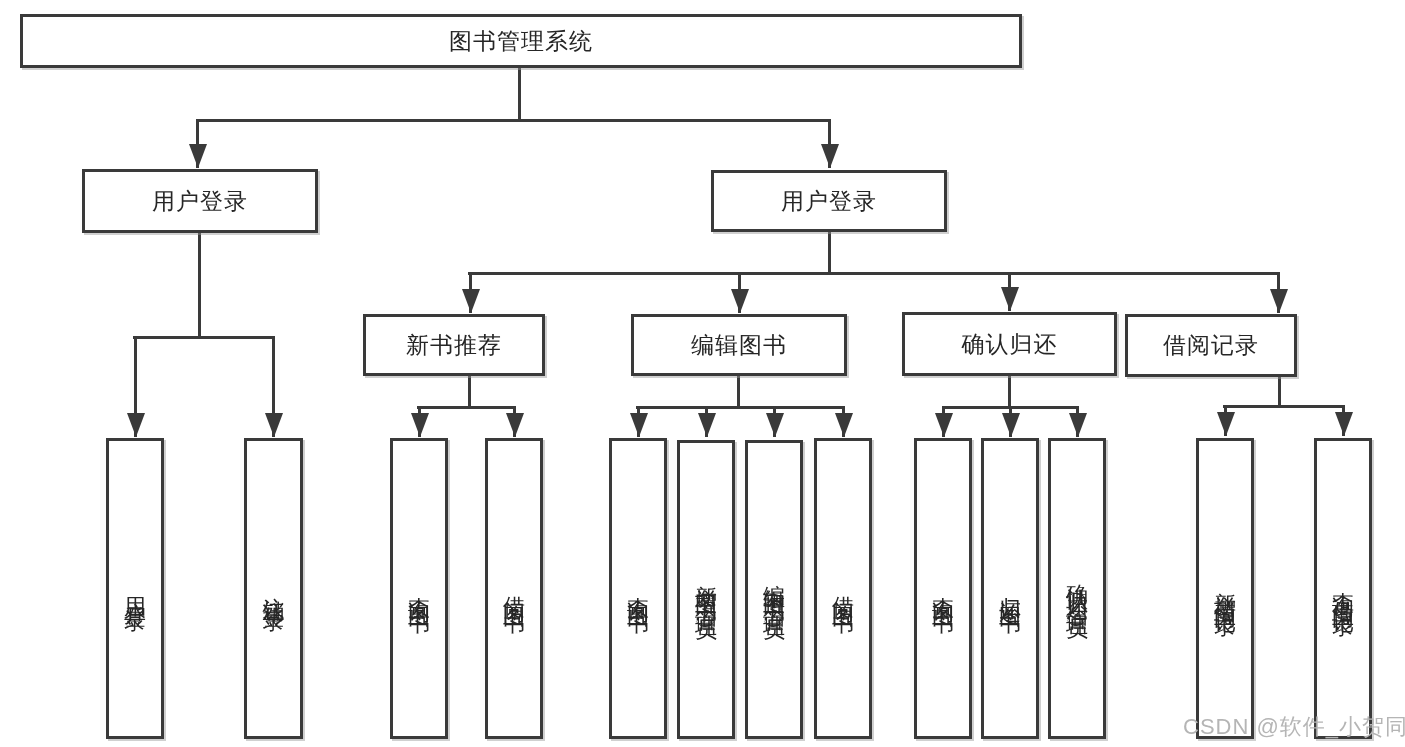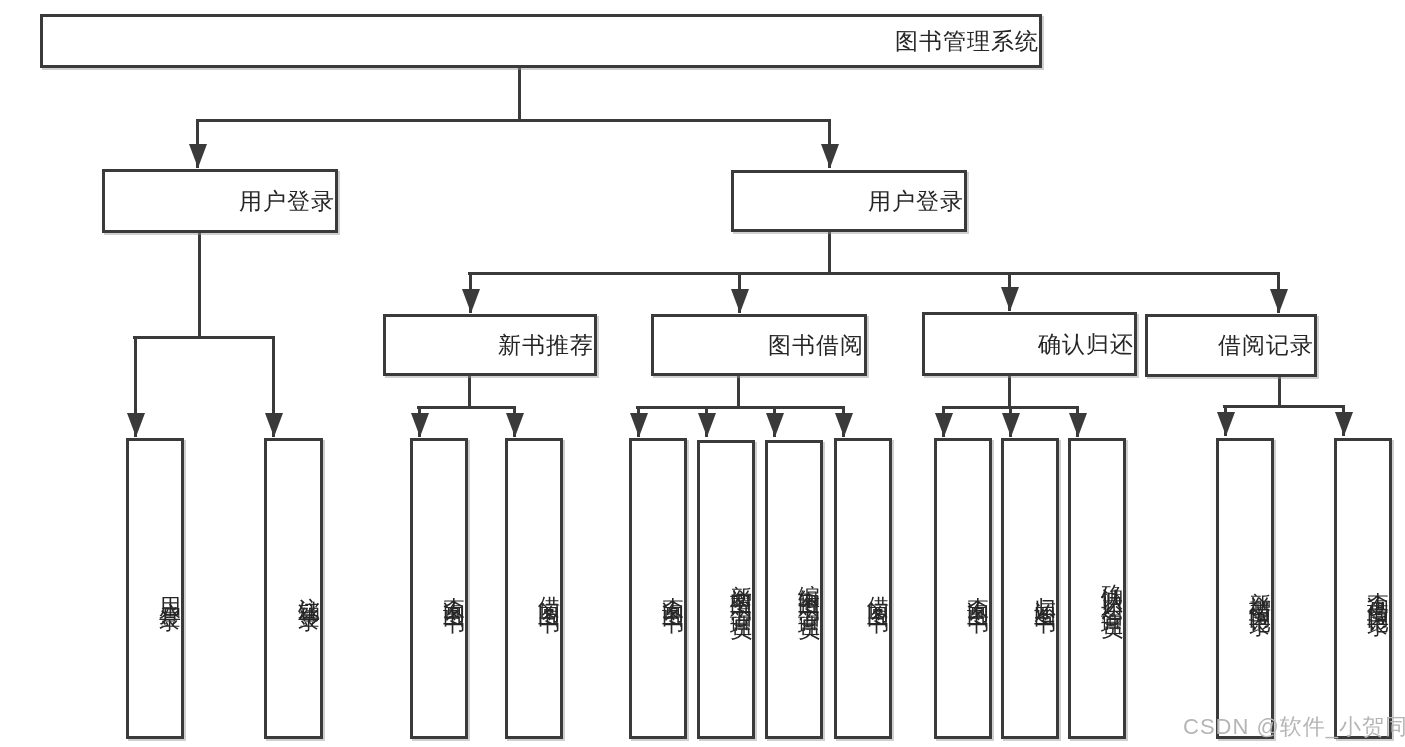--- a/index.html
+++ b/index.html
@@ -12,25 +12,24 @@
   body{font-family:"Liberation Sans","DejaVu Sans",sans-serif;}
   .canvas{
     position:relative;width:1405px;height:747px;background:var(--bg);overflow:hidden;
   }
   
   .box{
     position:absolute;
     border:3px solid var(--line);
     background:#fff;
     box-shadow:2px 2px 0 rgba(150,150,150,0.45);
-    display:flex;align-items:center;justify-content:flex-end;
+    display:flex;align-items:center;justify-content:center;
     color:var(--text);
     box-sizing:border-box;
     z-index:2;
-    margin-left:20px;
   }
   .box .lbl{
     font-size:23px;letter-spacing:1px;line-height:1;white-space:nowrap;
   }
   .box.v .lbl{
     writing-mode:vertical-rl;
     text-orientation:mixed;
     font-size:22px;
     letter-spacing:5px;
     line-height:1;
@@ -78,25 +77,25 @@
   <div class="arrow" style="left:134px;top:336px;height:101px"></div>
   <div class="arrow" style="left:272px;top:336px;height:101px"></div>
 
   <div class="vl" style="left:828px;top:232px;height:43px"></div>
   <div class="h" style="left:468px;top:272px;width:811px"></div>
   <div class="arrow" style="left:469px;top:272px;height:41px"></div>
   <div class="arrow" style="left:738px;top:272px;height:41px"></div>
   <div class="arrow" style="left:1008px;top:272px;height:39px"></div>
   <div class="arrow" style="left:1277px;top:272px;height:41px"></div>
 
-  <div class="box" style="left:363px;top:314px;width:214px;height:62px">
+  <div class="box" style="left:363px;top:314px;width:182px;height:62px">
     <span class="lbl">新书推荐</span>
   </div>
   <div class="box" style="left:631px;top:314px;width:216px;height:62px">
-    <span class="lbl">图书借阅</span>
+    <span class="lbl">编辑图书</span>
   </div>
   <div class="box" style="left:902px;top:312px;width:215px;height:64px">
     <span class="lbl">确认归还</span>
   </div>
   <div class="box" style="left:1125px;top:314px;width:172px;height:63px">
     <span class="lbl">借阅记录</span>
   </div>
 
   <div class="vl" style="left:468px;top:376px;height:33px"></div>
   <div class="vl" style="left:737px;top:376px;height:33px"></div>

